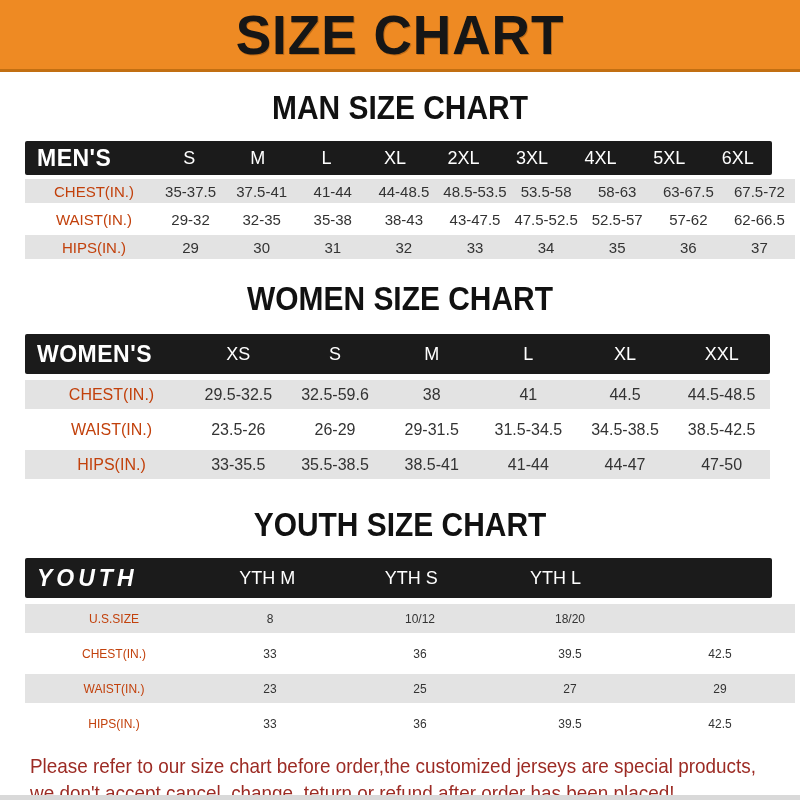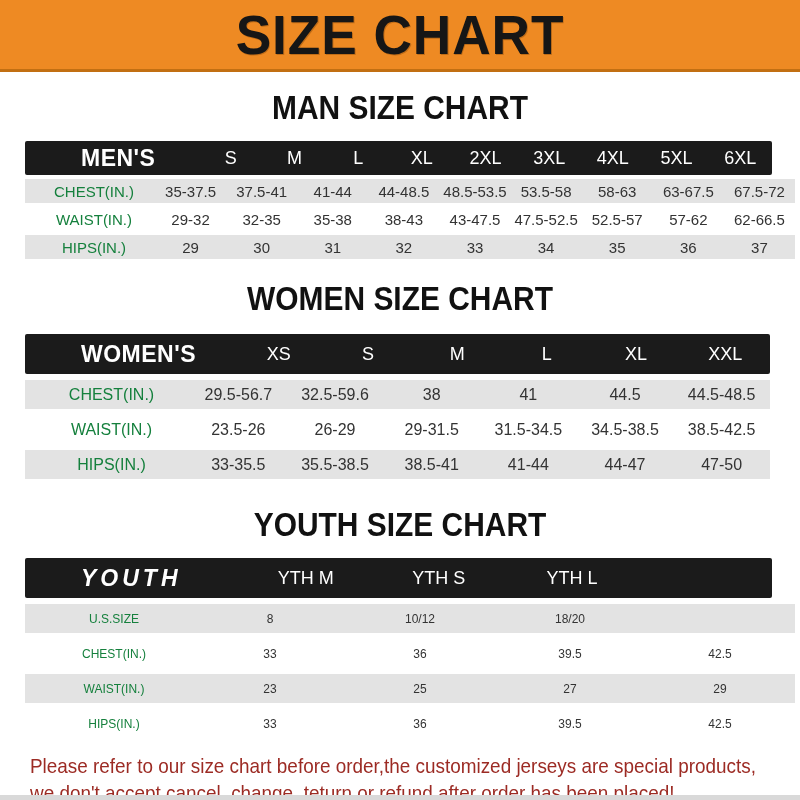--- a/index.html
+++ b/index.html
@@ -53,21 +53,20 @@
 
   .t-head, .t-row { display: grid; align-items: center; }
   .men   .t-head, .men   .t-row { grid-template-columns: 130px repeat(9, 1fr); }
   .women .t-head, .women .t-row { grid-template-columns: 165px repeat(6, 1fr); }
   .youth .t-head, .youth .t-row { grid-template-columns: 170px repeat(4, 1fr); }
 
   .t-head {
     background: var(--header-bar, #1B1B1B);
     color: #ffffff;
     border-radius: 2px;
-    padding-left: 44px;
   }
   .men   .t-head { height: 34px; margin-right: 23px; }
   .women .t-head { height: 40px; }
   .youth .t-head { height: 40px; margin-right: 23px; }
 
   .t-corner {
     font-weight: 700;
     font-size: 23px;
     padding-left: 12px;
     letter-spacing: 0.5px;
@@ -75,21 +74,21 @@
   }
   .youth .t-corner { letter-spacing: 4px; font-style: italic; }
   .t-size { text-align: center; font-size: 18px; white-space: nowrap; }
 
   .t-row { color: #333333; }
   .men   .t-row { height: 24px; margin-top: 4px; font-size: 15px; }
   .women .t-row { height: 29px; margin-top: 6px; font-size: 16px; }
   .youth .t-row { height: 29px; margin-top: 6px; font-size: 12px; }
   .t-row.shade { background: var(--row-shade, #E3E3E3); }
   .t-label, .t-val { text-align: center; white-space: nowrap; }
-  .t-label { color: #15803d; padding-left: 8px; }
+  .t-label { color: #c2410c; padding-left: 8px; }
 
   
   .footer {
     margin: 14px 0 0 30px;
     color: var(--footer-text, #9C2B24);
     font-size: 21px;
     line-height: 27px;
     transform: scaleX(0.9);
     transform-origin: left top;
     white-space: nowrap;
@@ -169,21 +168,21 @@
         <span class="t-corner">WOMEN'S</span>
         <span class="t-size">XS</span>
         <span class="t-size">S</span>
         <span class="t-size">M</span>
         <span class="t-size">L</span>
         <span class="t-size">XL</span>
         <span class="t-size">XXL</span>
       </div>
       <div class="t-row shade">
         <span class="t-label">CHEST(IN.)</span>
-        <span class="t-val">29.5-56.7</span>
+        <span class="t-val">29.5-32.5</span>
         <span class="t-val">32.5-59.6</span>
         <span class="t-val">38</span>
         <span class="t-val">41</span>
         <span class="t-val">44.5</span>
         <span class="t-val">44.5-48.5</span>
       </div>
       <div class="t-row">
         <span class="t-label">WAIST(IN.)</span>
         <span class="t-val">23.5-26</span>
         <span class="t-val">26-29</span>

